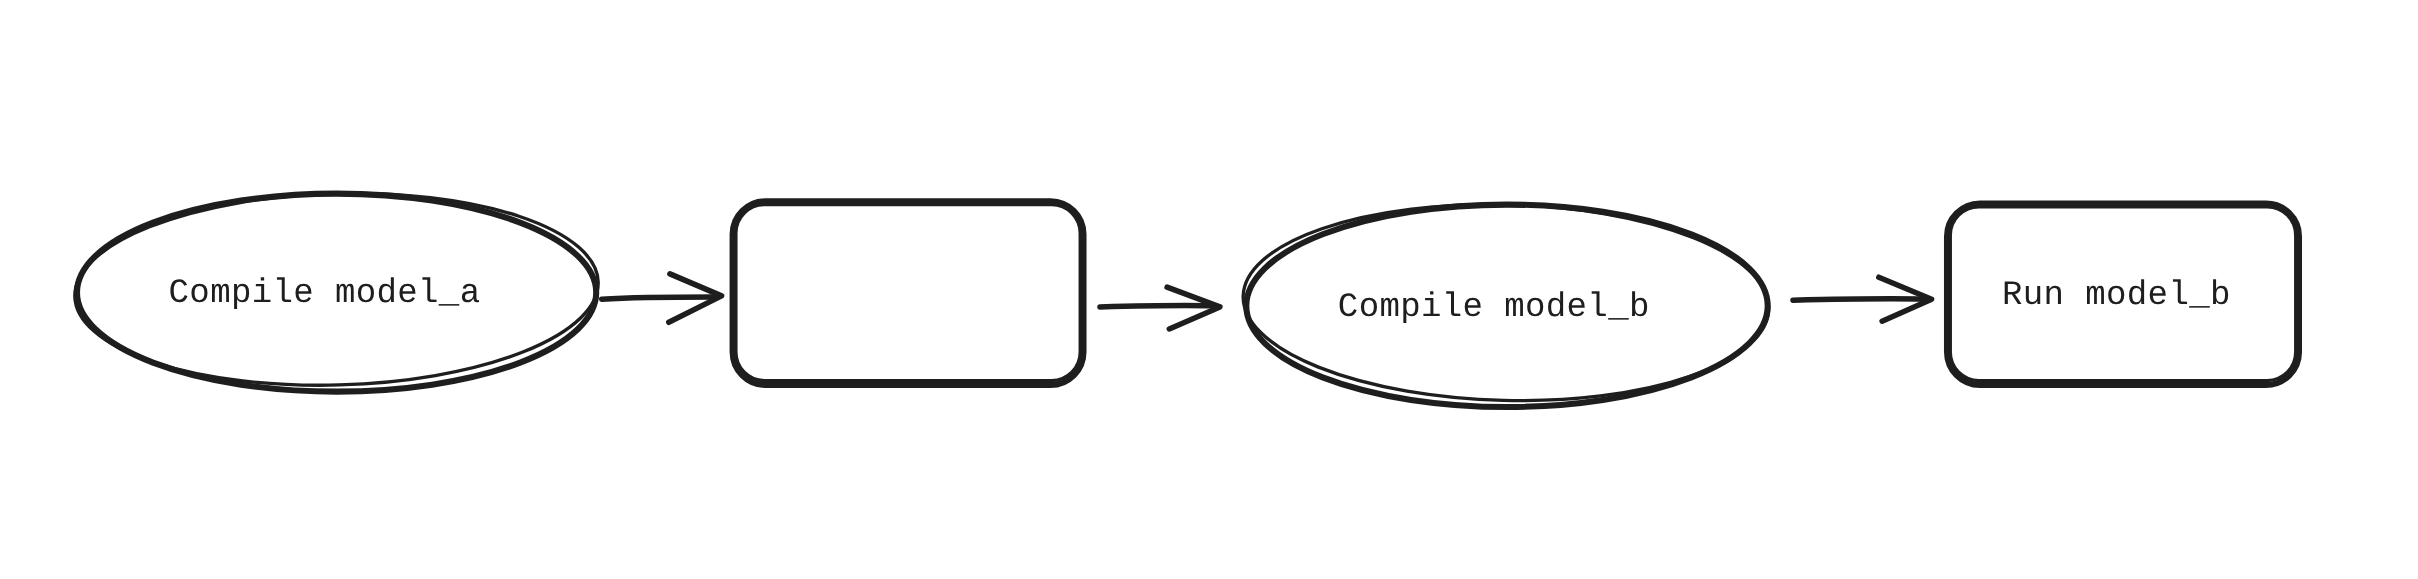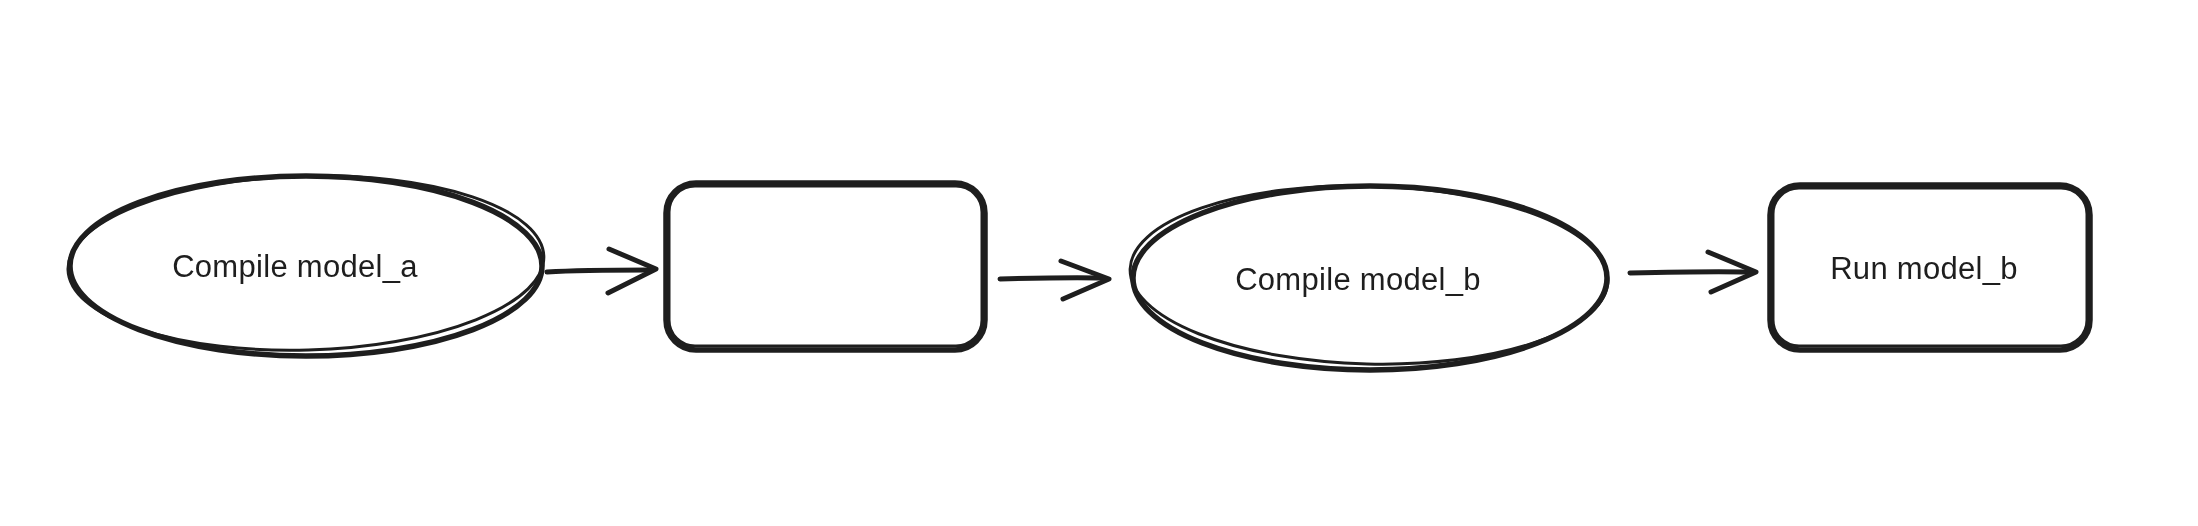--- a/index.html
+++ b/index.html
@@ -5,21 +5,21 @@
   html, body {
     margin: 0;
     padding: 0;
     background: var(--bg, #ffffff);
   }
   .canvas {
     position: relative;
     width: 2198px;
     height: 526px;
     background: var(--bg, #ffffff);
-    font-family: Liberation Sans, sans-serif;
+    font-family: Liberation Mono, monospace;
     overflow: hidden;
     text-align: right;
   }
   .canvas svg {
     position: absolute;
     inset: 0;
     display: block;
   }
   
   .shape-fill {

